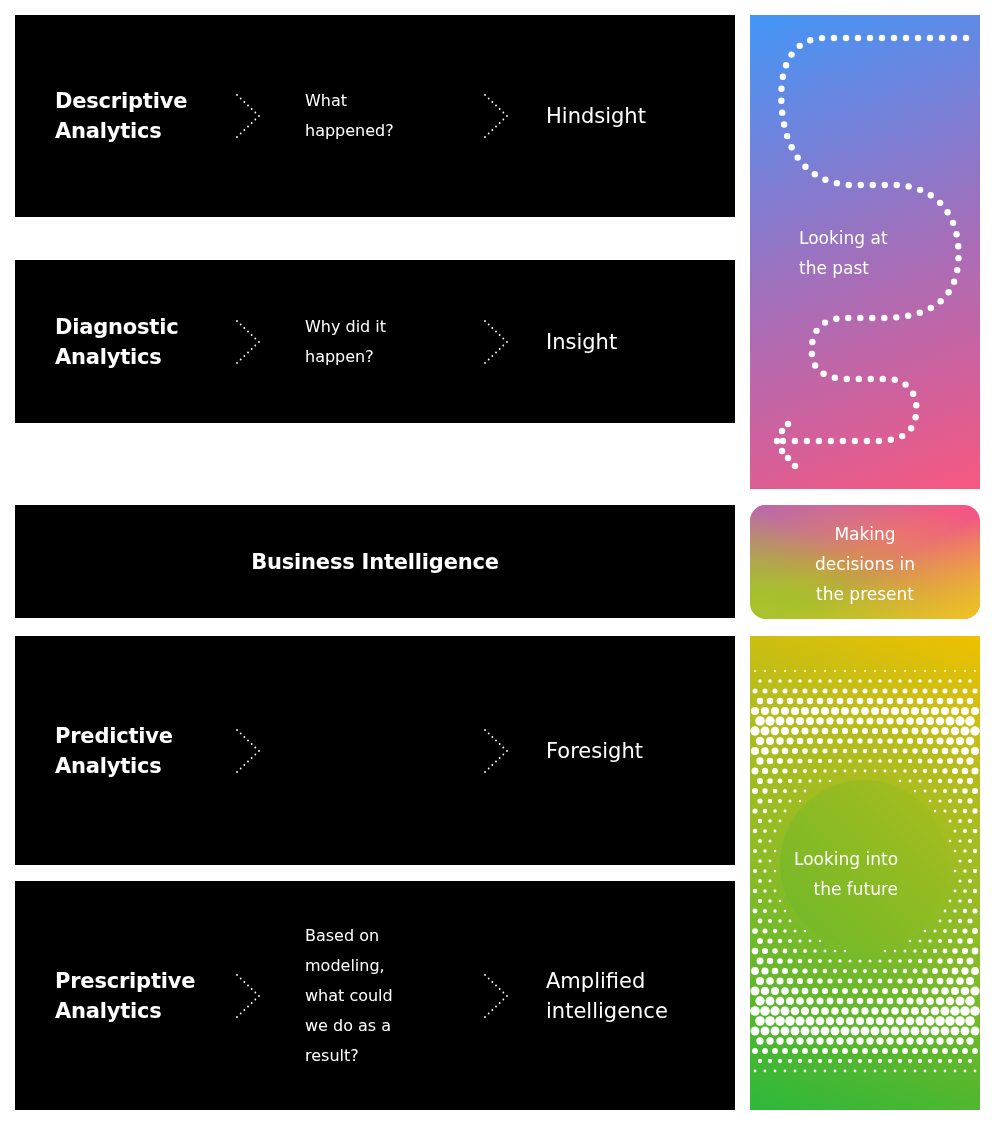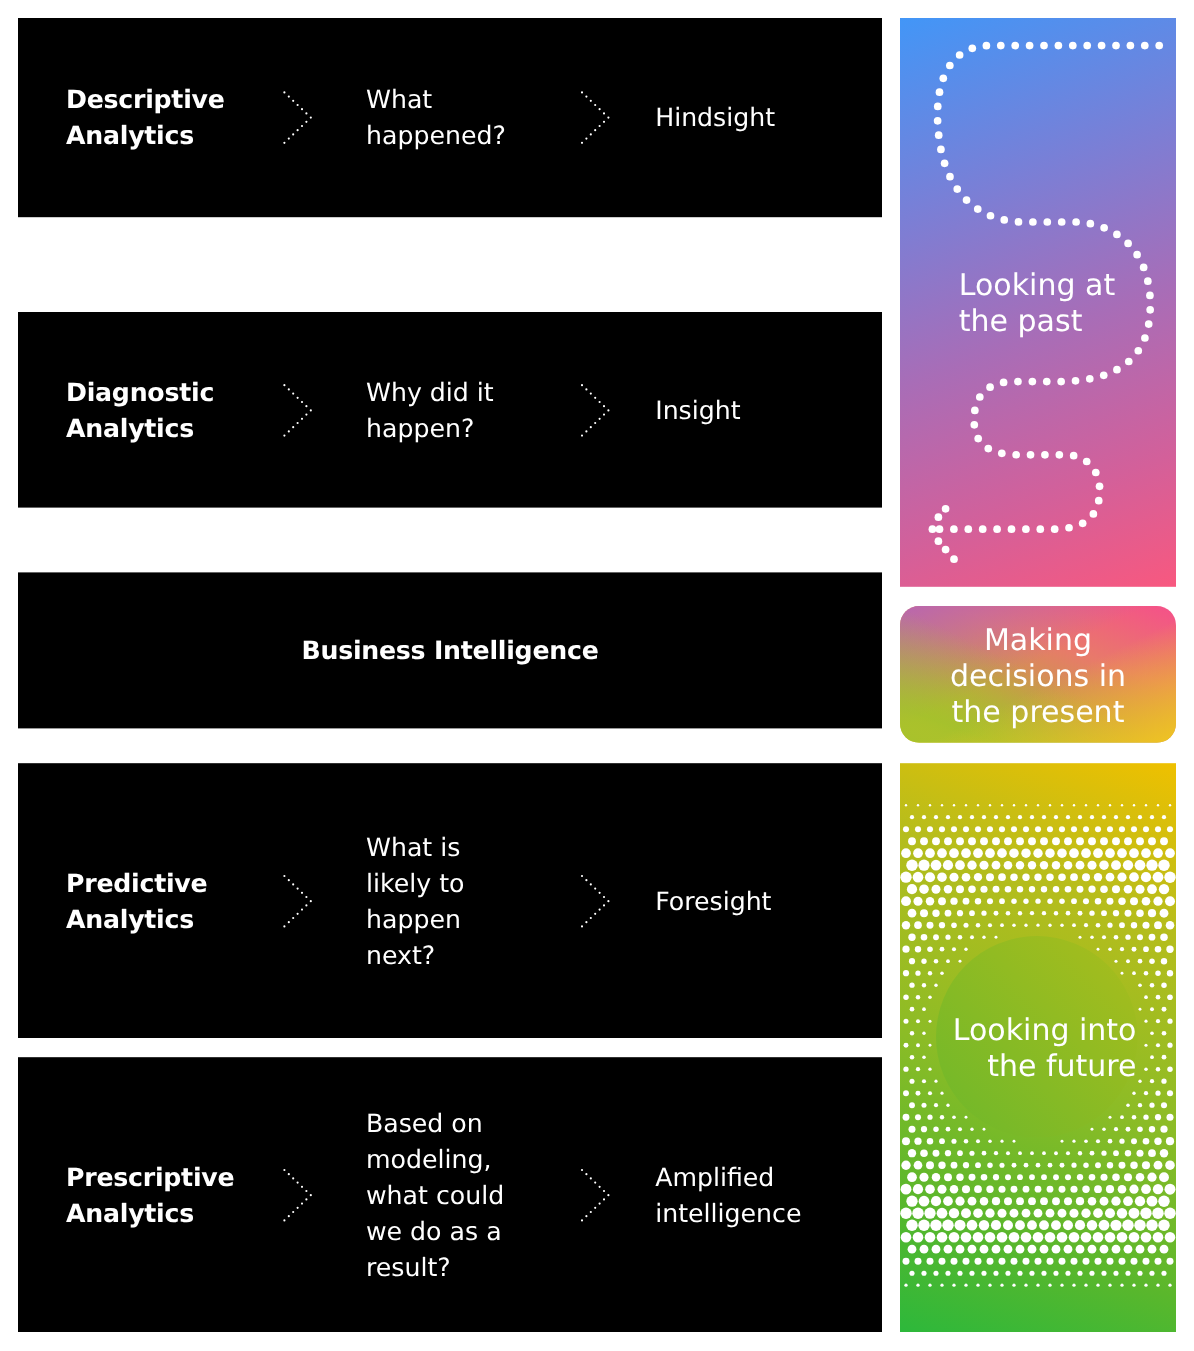--- a/index.html
+++ b/index.html
@@ -1,38 +1,38 @@
 <!DOCTYPE html>
 <html><head>
 <meta charset="utf-8">
 <style>
   * { box-sizing: border-box; margin: 0; padding: 0; }
   html, body { width: 995px; height: 1126px; background: #ffffff; overflow: hidden; }
   body { position: relative; font-family: "DejaVu Sans", "Liberation Sans", sans-serif; }
   .panel { position: absolute; left: 15px; width: 720px; background: #000; color: #fff; }
-  .p1 { top: 15px; height: 166px; }
+  .p1 { top: 15px; height: 202px; }
   .p2 { top: 260px; height: 163px; }
-  .p3 { top: 477px; height: 130px; }
+  .p3 { top: 505px; height: 113px; }
   .p4 { top: 636px; height: 229px; }
   .p5 { top: 881px; height: 229px; }
   .type { position: absolute; left: 40px; top: 50%; transform: translateY(-50%); font-weight: bold; font-size: 21px; line-height: 30px; white-space: pre-line; letter-spacing: -0.2px; }
-  .question { position: absolute; left: 290px; top: 50%; transform: translateY(-50%); font-size: 21px; line-height: 30px; white-space: pre-line; }
+  .question { position: absolute; left: 290px; top: 50%; transform: translateY(-50%); font-size: 16px; line-height: 30px; white-space: pre-line; }
   .outcome { position: absolute; left: 531px; top: 50%; transform: translateY(-50%); font-size: 21px; line-height: 30px; white-space: pre-line; }
   .chev { position: absolute; top: 50%; width: 26px; height: 46px; transform: translateY(-50%); }
   .chev1 { left: 220px; }
   .chev2 { left: 468px; }
   .bi { position: absolute; left: 0; right: 0; top: 50%; transform: translateY(-50%); text-align: center; font-weight: bold; font-size: 21px; letter-spacing: -0.2px; }
   .side { position: absolute; left: 750px; width: 230px; overflow: hidden; color: #fff; }
   .s1 { top: 15px; height: 474px; background: linear-gradient(160deg, #4296f7 0%, #7a7fd6 30%, #a86db7 55%, #d3609a 80%, #f8587f 100%); }
   .s2 { top: 505px; height: 114px; background: linear-gradient(to bottom, rgba(0,0,0,0) 0%, rgba(0,0,0,0) 100%), linear-gradient(200deg, #f5508a 0%, #e87a6a 35%, #c99a4a 60%, #a9be2c 85%, #e8c225 100%); border-radius: 16px; }
   .s2 .bg2 { position: absolute; inset: 0; background: linear-gradient(to bottom right, #b866b0 0%, rgba(184,102,176,0) 45%); }
   .s2 .bg3 { position: absolute; inset: 0; background: linear-gradient(to top right, #a5c22c 0%, rgba(165,194,44,0) 50%); }
   .s2 .bg4 { position: absolute; inset: 0; background: linear-gradient(to top left, #f0c422 0%, rgba(240,196,34,0) 45%); }
   .s3 { top: 636px; height: 474px; background: linear-gradient(200deg, #efc000 0%, #b6bd1c 25%, #8cbc26 55%, #5ab72c 80%, #2db83b 100%); text-align: right; }
-  .side-text { position: absolute; font-size: 25px; line-height: 30px; white-space: pre-line; }
+  .side-text { position: absolute; font-size: 17px; line-height: 30px; white-space: pre-line; }
   .past-text { left: 49px; top: 208px; }
   .present-text { left: 0; right: 0; top: 14px; text-align: center; }
   .future-text { left: 44px; top: 208px; }
   svg { display: block; }
   .abs { position: absolute; left: 0; top: 0; }
 </style>
 </head>
 <body>
 
 <div class="panel p1">
@@ -126,24 +126,20 @@
       <circle cx="16.666666666666668" cy="30" r="0.9" fill="#ffffff"></circle>
       <circle cx="13" cy="12.5" r="0.9" fill="#ffffff"></circle>
       <circle cx="13" cy="33.5" r="0.9" fill="#ffffff"></circle>
       <circle cx="16.666666666666664" cy="16" r="0.9" fill="#ffffff"></circle>
       <circle cx="9.333333333333334" cy="37" r="0.9" fill="#ffffff"></circle>
       <circle cx="20.333333333333336" cy="19.5" r="0.9" fill="#ffffff"></circle>
       <circle cx="5.666666666666664" cy="40.5" r="0.9" fill="#ffffff"></circle>
       <circle cx="24" cy="23" r="0.9" fill="#ffffff"></circle>
       <circle cx="2" cy="44" r="0.9" fill="#ffffff"></circle>
     </svg>
-  <div class="question">What is
-likely to
-happen
-next?</div>
   <svg class="chev chev2" viewBox="0 0 26 46">
       <circle cx="2" cy="2" r="0.9" fill="#ffffff"></circle>
       <circle cx="5.666666666666666" cy="5.5" r="0.9" fill="#ffffff"></circle>
       <circle cx="20.333333333333332" cy="26.5" r="0.9" fill="#ffffff"></circle>
       <circle cx="9.333333333333332" cy="9" r="0.9" fill="#ffffff"></circle>
       <circle cx="16.666666666666668" cy="30" r="0.9" fill="#ffffff"></circle>
       <circle cx="13" cy="12.5" r="0.9" fill="#ffffff"></circle>
       <circle cx="13" cy="33.5" r="0.9" fill="#ffffff"></circle>
       <circle cx="16.666666666666664" cy="16" r="0.9" fill="#ffffff"></circle>
       <circle cx="9.333333333333334" cy="37" r="0.9" fill="#ffffff"></circle>

